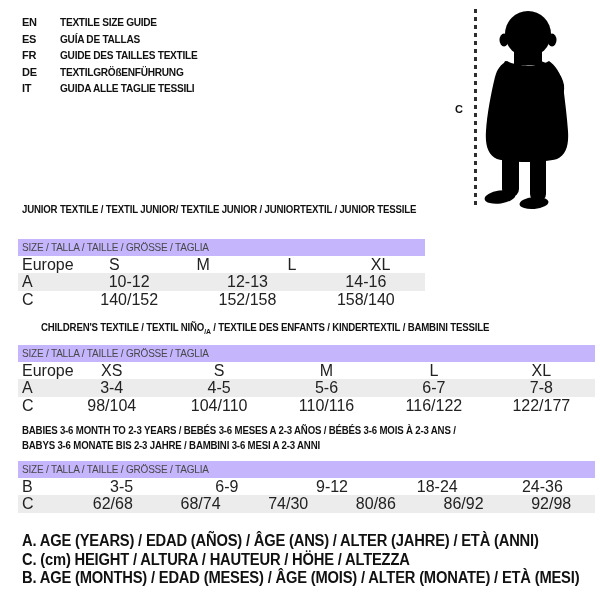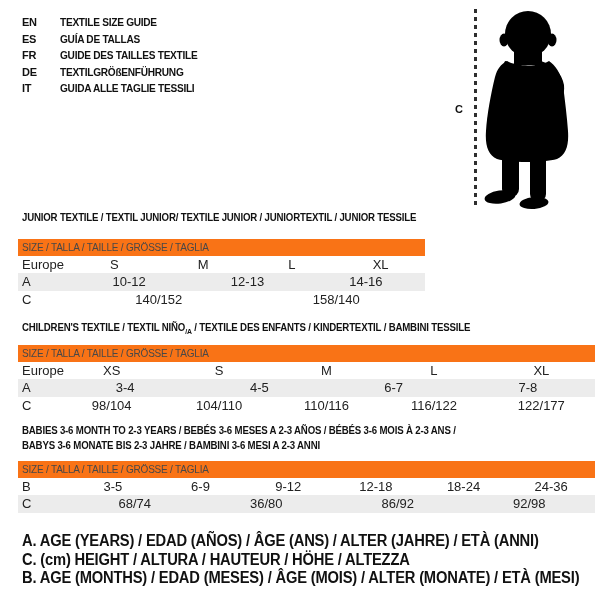--- a/index.html
+++ b/index.html
@@ -20,23 +20,23 @@
   .height-label { position:absolute; left:455px; top:103px; font-size:11px; font-weight:600; }
   .baby-svg { position:absolute; left:483px; top:9px; }
 
   
   .sec-title { position:absolute; left:22px; font-size:10.5px; font-weight:bold;
     letter-spacing:-0.2px; white-space:nowrap; line-height:15px; }
   .sec-title sub { font-size:7.5px; }
 
   
   .tbl { position:absolute; left:18px; }
-  .size-bar { height:17px; line-height:17px; background:#f97316; color:#484848;
+  .size-bar { height:17px; line-height:17px; background:#c4b5fd; color:#484848;
     font-size:10px; padding-left:4px; letter-spacing:-0.2px; }
-  .t-row { display:flex; height:17.3px; line-height:17.3px; font-size:13px; color:#222; }
+  .t-row { display:flex; height:17.3px; line-height:17.3px; font-size:16px; color:#222; }
   .t-row.striped { background:#ececec; }
   .t-label { padding-left:4px; }
   .t1 .t-label { width:52px; } .t2 .t-label { width:40px; } .t3 .t-label { width:51px; }
   .t-cell { flex:1; text-align:center; }
 
   
   .notes { position:absolute; left:22px; top:532px; }
   .note-line { font-size:16px; font-weight:bold; letter-spacing:-0.2px;
     height:18.6px; line-height:18.6px; white-space:nowrap; }
 </style>
@@ -79,62 +79,64 @@
       <path d="M24,52 C33,58 57,58 66,52 C72,56 78,64 80,76 C82,92 84,108 85,122 C86,136 83,146 74,150 C60,154 28,154 14,150 C5,146 2,136 3,122 C4,106 8,84 12,68 C14,60 18,55 24,52 Z"></path>
       <path d="M22,52 C15,68 8,92 5,108 C3.5,116 9,119 12,112 C16,98 22,74 29,57 C27,54 24,52 22,52 Z"></path>
       <path d="M58,52 C70,56 79,64 81,76 C82,86 78,94 72,96 C67,97 65,92 65,86 C64,74 58,62 52,55 Z"></path>
       <rect x="19" y="132" width="17" height="56" rx="8"></rect>
       <rect x="47" y="132" width="16" height="60" rx="7"></rect>
       <ellipse cx="17" cy="188" rx="15.5" ry="6.5" transform="rotate(-8 17 188)"></ellipse>
       <ellipse cx="51" cy="194" rx="14.5" ry="6" transform="rotate(-5 51 194)"></ellipse>
     </g>
   </svg>
 
-  <div class="sec-title" style="top:202px;margin-top:8px;">
+  <div class="sec-title" style="top:202px;">
     <span class="cond">JUNIOR TEXTILE / TEXTIL JUNIOR/ TEXTILE JUNIOR / JUNIORTEXTIL / JUNIOR TESSILE</span>
   </div>
   <div class="tbl t1" style="top:239px; width:407px;">
     <div class="size-bar">SIZE / TALLA / TAILLE / GRÖSSE / TAGLIA</div>
     <div class="t-row">
       <span class="t-label">Europe</span>
       <span class="t-cell">S</span>
       <span class="t-cell">M</span>
       <span class="t-cell">L</span>
       <span class="t-cell">XL</span>
     </div>
     <div class="t-row striped">
       <span class="t-label">A</span>
       <span class="t-cell">10-12</span>
       <span class="t-cell">12-13</span>
       <span class="t-cell">14-16</span>
     </div>
     <div class="t-row">
       <span class="t-label">C</span>
       <span class="t-cell">140/152</span>
+      <span class="t-cell">152/158</span>
       <span class="t-cell">158/140</span>
     </div>
   </div>
 
-  <div class="sec-title" style="top:320px;">
+  <div class="sec-title" style="top:320px;margin-left:19px;">
     <span class="cond"><span>CHILDREN'S TEXTILE / TEXTIL NIÑO</span><sub>/A</sub><span> / TEXTILE DES ENFANTS / KINDERTEXTIL / BAMBINI TESSILE</span></span>
   </div>
   <div class="tbl t2" style="top:345px; width:577px;">
     <div class="size-bar">SIZE / TALLA / TAILLE / GRÖSSE / TAGLIA</div>
     <div class="t-row">
       <span class="t-label">Europe</span>
       <span class="t-cell">XS</span>
       <span class="t-cell">S</span>
       <span class="t-cell">M</span>
       <span class="t-cell">L</span>
       <span class="t-cell">XL</span>
     </div>
     <div class="t-row striped">
       <span class="t-label">A</span>
       <span class="t-cell">3-4</span>
       <span class="t-cell">4-5</span>
+      <span class="t-cell">5-6</span>
       <span class="t-cell">6-7</span>
       <span class="t-cell">7-8</span>
     </div>
     <div class="t-row">
       <span class="t-label">C</span>
       <span class="t-cell">98/104</span>
       <span class="t-cell">104/110</span>
       <span class="t-cell">110/116</span>
       <span class="t-cell">116/122</span>
       <span class="t-cell">122/177</span>
@@ -145,28 +147,29 @@
     <span class="cond">BABIES 3-6 MONTH TO 2-3 YEARS / BEBÉS 3-6 MESES A 2-3 AÑOS / BÉBÉS 3-6 MOIS À 2-3 ANS /</span><br>
     <span class="cond">BABYS 3-6 MONATE BIS 2-3 JAHRE / BAMBINI 3-6 MESI A 2-3 ANNI</span>
   </div>
   <div class="tbl t3" style="top:461px; width:577px;">
     <div class="size-bar">SIZE / TALLA / TAILLE / GRÖSSE / TAGLIA</div>
     <div class="t-row">
       <span class="t-label">B</span>
       <span class="t-cell">3-5</span>
       <span class="t-cell">6-9</span>
       <span class="t-cell">9-12</span>
-      <span class="t-cell">12-18</span>
       <span class="t-cell">18-24</span>
       <span class="t-cell">24-36</span>
     </div>
     <div class="t-row striped">
       <span class="t-label">C</span>
+      <span class="t-cell">62/68</span>
       <span class="t-cell">68/74</span>
-      <span class="t-cell">36/80</span>
+      <span class="t-cell">74/30</span>
+      <span class="t-cell">80/86</span>
       <span class="t-cell">86/92</span>
       <span class="t-cell">92/98</span>
     </div>
   </div>
 
   <div class="notes">
     <div class="note-line">
       <span class="cond">A. AGE (YEARS) / EDAD (AÑOS) / ÂGE (ANS) / ALTER (JAHRE) / ETÀ (ANNI)</span>
     </div>
     <div class="note-line">

